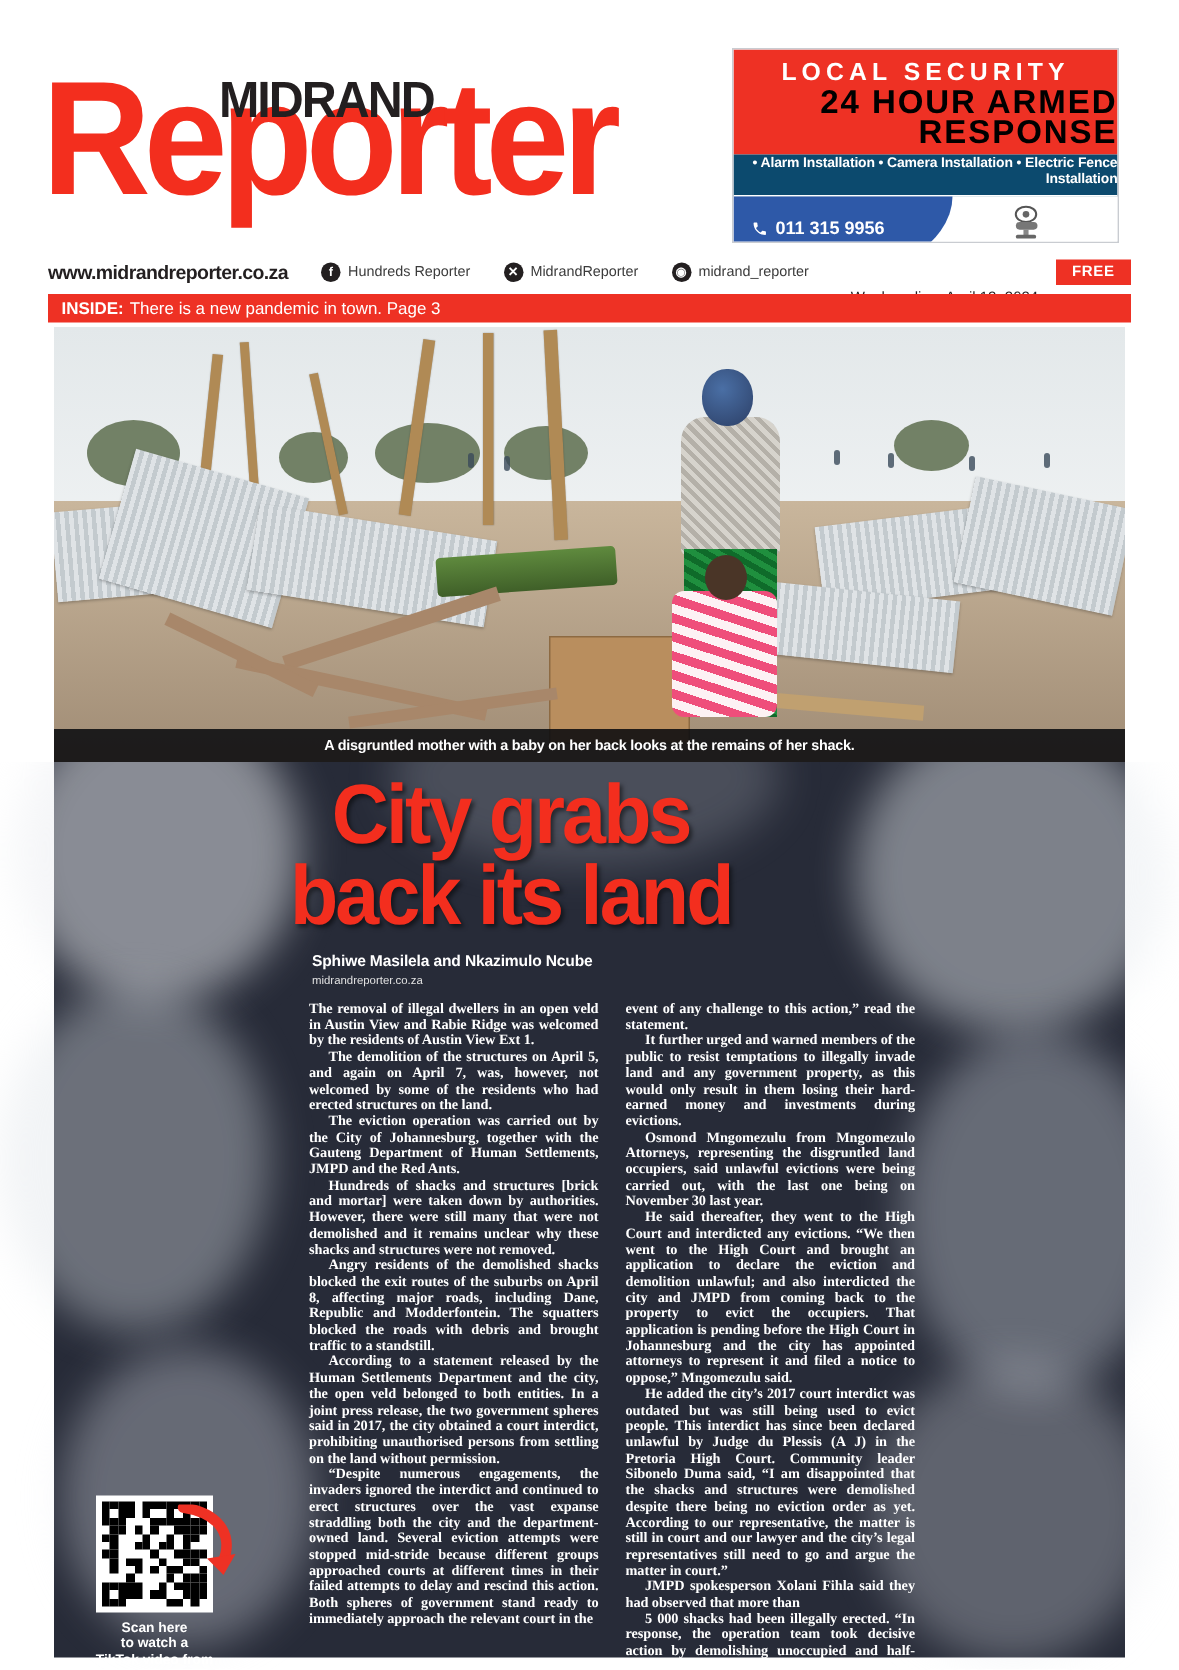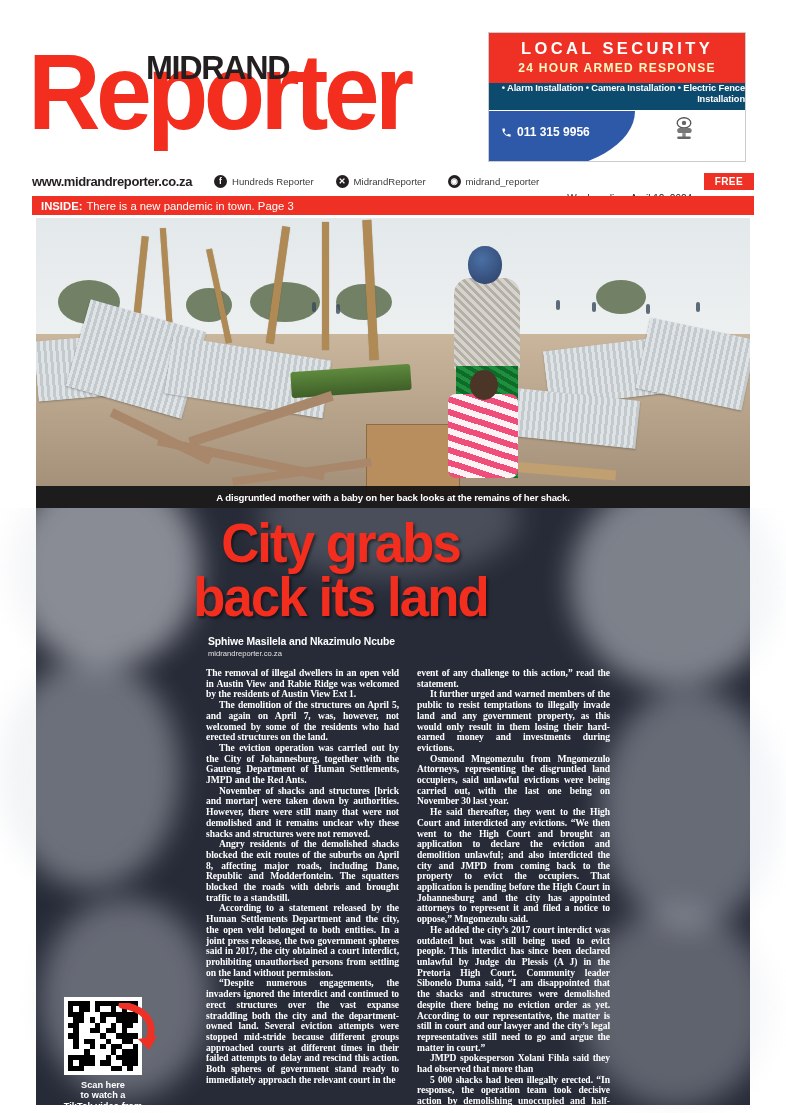--- a/index.html
+++ b/index.html
@@ -17,21 +17,21 @@
   .logo-midrand{position:absolute;left:118px;top:24px;margin:0;
       font-family:"Liberation Sans",sans-serif;font-weight:700;
       font-size:34px;line-height:34px;color:#231f20;letter-spacing:-1.4px;
       transform:scaleX(.95);transform-origin:left top;}
 
   
   .ad{position:absolute;left:488px;top:32px;width:258px;height:130px;
       border:1px solid #c9ccd1;box-sizing:border-box;overflow:hidden;background:#fff;}
   .ad-top{background:#ee3124;padding:6px 0 5px;text-align:center;}
   .ad-l1{color:#fff;font-weight:700;font-size:16.5px;letter-spacing:3.4px;line-height:19px;}
-  .ad-l2{color:#fef9c3;font-weight:700;font-size:12px;letter-spacing:1.3px;line-height:20px;}
+  .ad-l2{color:#000000;font-weight:700;font-size:22px;letter-spacing:1.3px;line-height:20px;text-align:right;}
   .ad-serv{background:#0c4a6e;color:#fff;font-weight:700;font-size:9.3px;
       text-align:right;letter-spacing:-.1px;padding:0 0 5px;line-height:11px;
       border-bottom:1px solid #fff;}
   .ad-bot{position:relative;height:60px;background:#fff;}
   .ad-blue{position:absolute;left:0;top:0;width:146px;height:60px;background:#2e59a8;
       border-bottom-right-radius:105px 60px;}
   .ad-phone{position:absolute;left:12px;top:14px;color:#fff;font-weight:700;font-size:12px;
       display:flex;align-items:center;gap:5px;}
   .ad-logo{position:absolute;right:5px;top:4px;width:112px;text-align:center;}
 
@@ -252,21 +252,21 @@
     <div class="byline">
       <div class="byline-names">Sphiwe Masilela and Nkazimulo Ncube</div>
       <div class="byline-site">midrandreporter.co.za</div>
     </div>
 
     <div class="cols">
       <div class="col" id="col1">
           <p class="noindent">The removal of illegal dwellers in an open veld in Austin View and Rabie Ridge was welcomed by the residents of Austin View Ext 1.</p>
           <p>The demolition of the structures on April 5, and again on April 7, was, however, not welcomed by some of the residents who had erected structures on the land.</p>
           <p>The eviction operation was carried out by the City of Johannesburg, together with the Gauteng Department of Human Settlements, JMPD and the Red Ants.</p>
-          <p>November of shacks and structures [brick and mortar] were taken down by authorities. However, there were still many that were not demolished and it remains unclear why these shacks and structures were not removed.</p>
+          <p>Hundreds of shacks and structures [brick and mortar] were taken down by authorities. However, there were still many that were not demolished and it remains unclear why these shacks and structures were not removed.</p>
           <p>Angry residents of the demolished shacks blocked the exit routes of the suburbs on April 8, affecting major roads, including Dane, Republic and Modderfontein. The squatters blocked the roads with debris and brought traffic to a standstill.</p>
           <p>According to a statement released by the Human Settlements Department and the city, the open veld belonged to both entities. In a joint press release, the two government spheres said in 2017, the city obtained a court interdict, prohibiting unauthorised persons from settling on the land without permission.</p>
           <p>“Despite numerous engagements, the invaders ignored the interdict and continued to erect structures over the vast expanse straddling both the city and the department-owned land. Several eviction attempts were stopped mid-stride because different groups approached courts at different times in their failed attempts to delay and rescind this action. Both spheres of government stand ready to immediately approach the relevant court in the</p>
         </div>
       <div class="col" id="col2">
           <p class="noindent">event of any challenge to this action,” read the statement.</p>
           <p>It further urged and warned members of the public to resist temptations to illegally invade land and any government property, as this would only result in them losing their hard-earned money and investments during evictions.</p>
           <p>Osmond Mngomezulu from Mngomezulo Attorneys, representing the disgruntled land occupiers, said unlawful evictions were being carried out, with the last one being on November 30 last year.</p>
           <p>He said thereafter, they went to the High Court and interdicted any evictions. “We then went to the High Court and brought an application to declare the eviction and demolition unlawful; and also interdicted the city and JMPD from coming back to the property to evict the occupiers. That application is pending before the High Court in Johannesburg and the city has appointed attorneys to represent it and filed a notice to oppose,” Mngomezulu said.</p>
           <p>He added the city’s 2017 court interdict was outdated but was still being used to evict people. This interdict has since been declared unlawful by Judge du Plessis (A J) in the Pretoria High Court.  Community leader Sibonelo Duma said, “I am disappointed that the shacks and structures were demolished despite there being no eviction order as yet. According to our representative, the matter is still in court and our lawyer and the city’s legal representatives still need to go and argue the matter in court.”</p>

